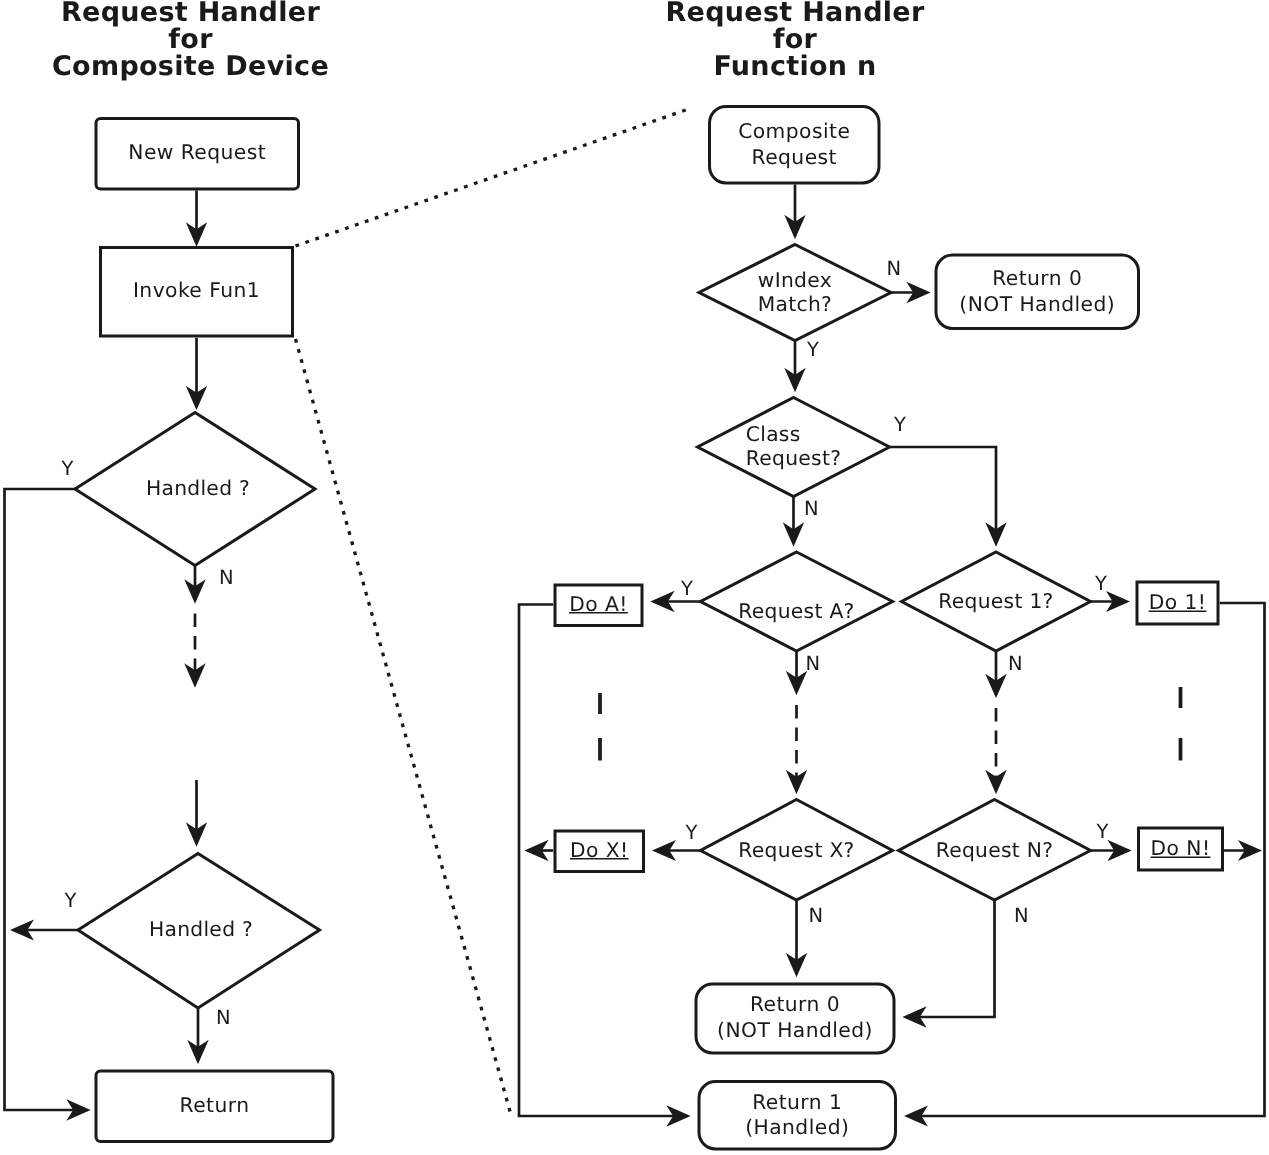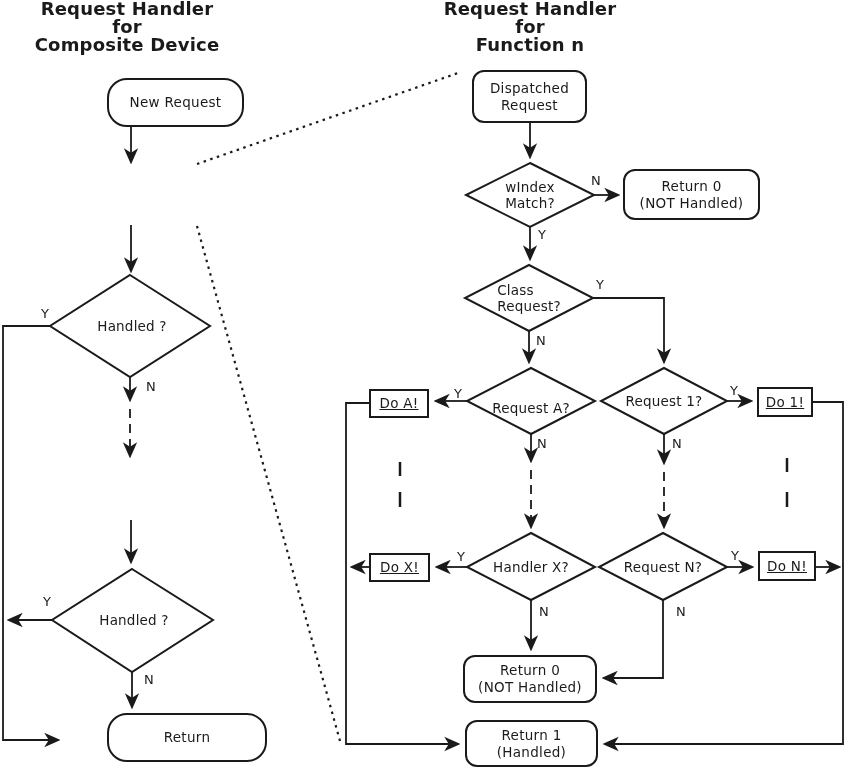--- a/index.html
+++ b/index.html
@@ -17,21 +17,21 @@
     letter-spacing:0.2px; white-space:pre-line; font-weight:600;
   }
   .node {
     position:absolute; box-sizing:border-box; z-index:2;
     display:flex; align-items:center; justify-content:center;
     text-align:center; background:#fff;
     border:2px solid var(--stroke);
     font-size:13.5px; line-height:17px; letter-spacing:0.3px;
     white-space:pre-line;
   }
-  .pill  { border-radius:20px;margin-left:44px; }
+  .pill  { border-radius:4px; }
   .pill-sm { border-radius:12px; }
   .do    { border-width:2.5px;text-decoration:underline; }
   .dlabel {
     position:absolute; transform:translate(-50%,-50%); z-index:3;
     font-size:13.5px; line-height:16px;
     letter-spacing:0.2px; white-space:pre-line;
   }
   .yn {
     position:absolute; transform:translate(-50%,-50%); z-index:3;
     font-size:13px; letter-spacing:0.2px;
@@ -106,44 +106,45 @@
   </svg>
 
   <div class="title" style="left:127px; top:0px;">Request Handler
 for
 Composite Device</div>
   <div class="title" style="left:530px; top:0px;">Request Handler
 for
 Function n</div>
 
   <div class="node pill" style="left:63px; top:78px; width:137px; height:49px;">New Request</div>
+  <div class="node" style="left:66px; top:164px; width:130px; height:61px;">Invoke Fun1</div>
   <div class="node pill" style="left:63px; top:713px; width:160px; height:49px;">Return</div>
 
   <div class="dlabel" style="left:132px; top:326px;">Handled ?</div>
   <div class="dlabel" style="left:134px; top:620px;">Handled ?</div>
 
-  <div class="node pill-sm" style="left:472px; top:70px; width:115px; height:53px;">Dispatched
+  <div class="node pill-sm" style="left:472px; top:70px; width:115px; height:53px;">Composite
 Request</div>
   <div class="node pill-sm" style="left:623px; top:169px; width:137px; height:51px;">Return 0
 (NOT Handled)</div>
   <div class="node do" style="left:369px; top:389px; width:60px; height:29px;">Do A!</div>
   <div class="node do" style="left:369px; top:553px; width:61px; height:29px;">Do X!</div>
   <div class="node do" style="left:757px; top:387px; width:56px; height:30px;">Do 1!</div>
   <div class="node do" style="left:758px; top:551px; width:58px; height:30px;">Do N!</div>
   <div class="node pill-sm" style="left:463px; top:655px; width:134px; height:48px;">Return 0
 (NOT Handled)</div>
   <div class="node pill-sm" style="left:465px; top:720px; width:133px; height:47px;">Return 1
 (Handled)</div>
 
   <div class="dlabel" style="left:530px; top:195px;">wIndex
 Match?</div>
   <div class="dlabel" style="left:529px; top:298px;">Class
 Request?</div>
   <div class="dlabel" style="left:531px; top:408px;">Request A?</div>
-  <div class="dlabel" style="left:531px; top:567px;">Handler X?</div>
+  <div class="dlabel" style="left:531px; top:567px;">Request X?</div>
   <div class="dlabel" style="left:664px; top:401px;">Request 1?</div>
   <div class="dlabel" style="left:663px; top:567px;">Request N?</div>
 
   <div class="yn" style="left:45px;  top:313px;">Y</div>
   <div class="yn" style="left:151px; top:386px;">N</div>
   <div class="yn" style="left:47px;  top:601px;">Y</div>
   <div class="yn" style="left:149px; top:679px;">N</div>
 
   <div class="yn" style="left:596px; top:180px;">N</div>
   <div class="yn" style="left:542px; top:234px;">Y</div>

